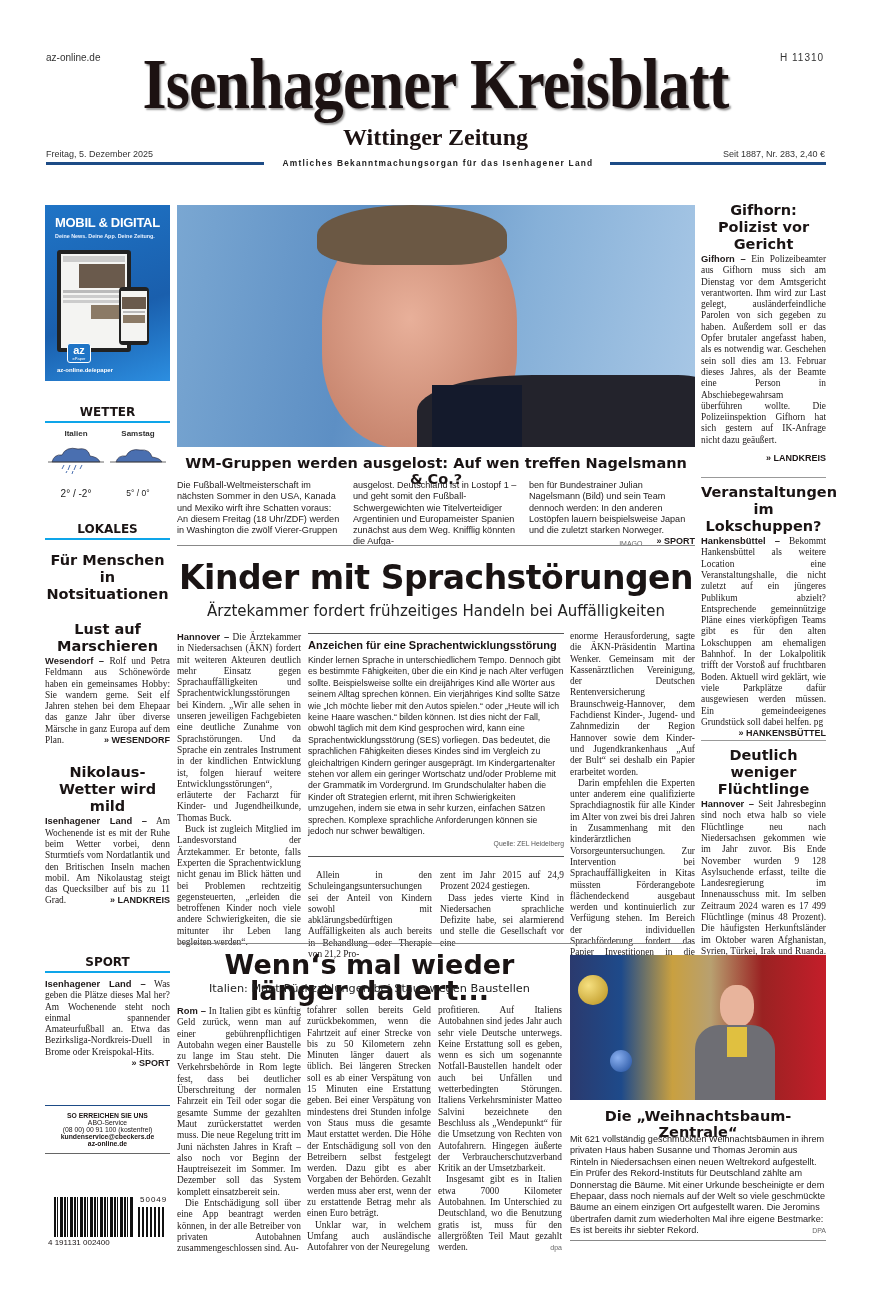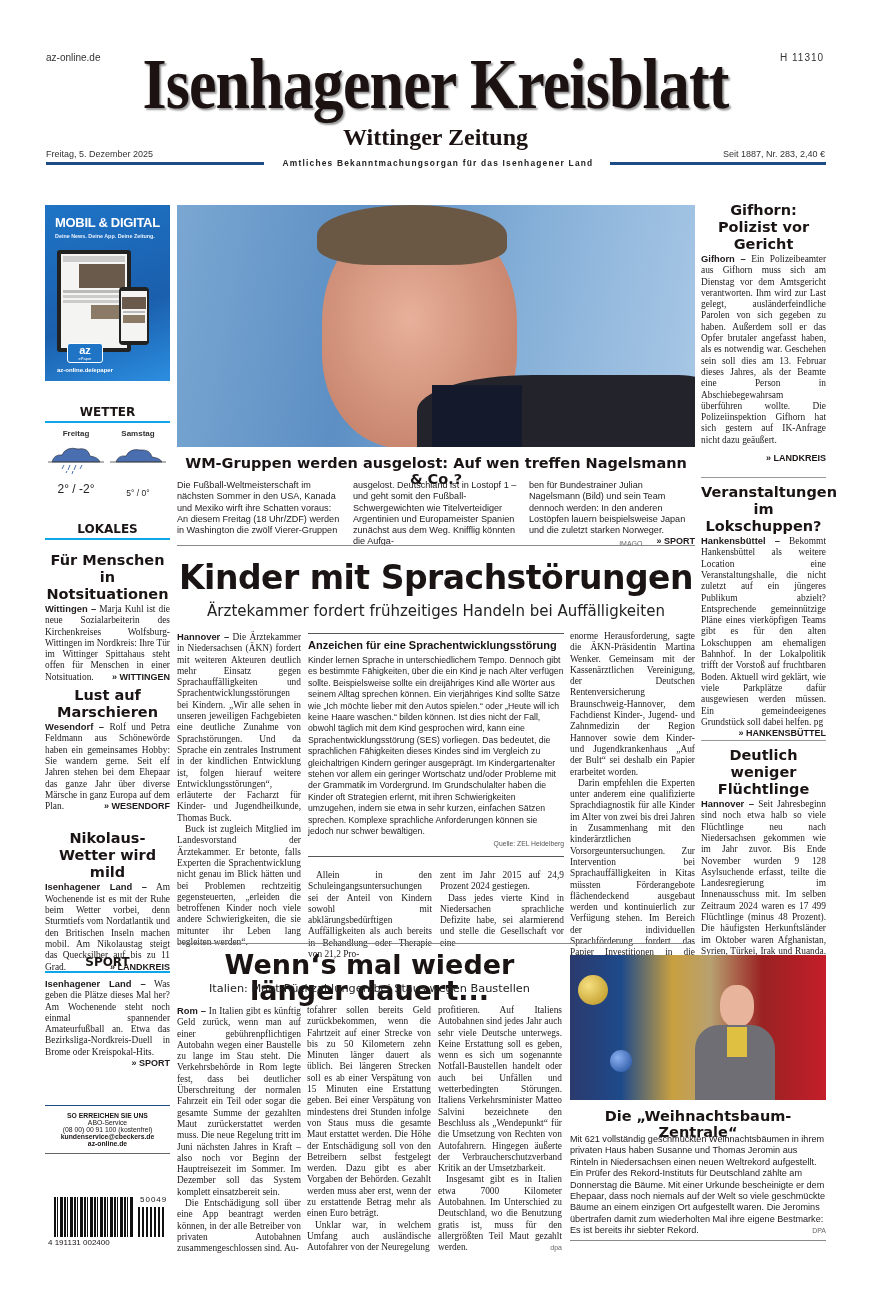--- a/index.html
+++ b/index.html
@@ -43,64 +43,63 @@
       <div style="height:14px;margin:2px 2px 2px 30px;background:#8b7a66;"></div>
     </div>
   </div>
   <div style="position:absolute;left:74px;top:82px;width:30px;height:58px;background:#222;border-radius:4px;">
     <div style="position:absolute;left:2px;top:4px;right:2px;bottom:4px;background:#f4f4f2;">
       <div style="height:12px;margin:6px 1px 2px;background:#6a5a4c;"></div>
       <div style="height:2px;margin:2px;background:#bbb;"></div>
       <div style="height:8px;margin:2px;background:#8b7a66;"></div>
     </div>
   </div>
-  <div style="position:absolute;left:22px;top:138px;width:36px;height:20px;background:#1f74c6;border:1.5px solid #fff;border-radius:3px;text-align:center;">
+  <div style="position:absolute;left:22px;top:138px;width:24px;height:20px;background:#1f74c6;border:1.5px solid #fff;border-radius:3px;text-align:center;">
     <div class="sans" style="font-weight:bold;font-size:11px;line-height:12px;color:#fff;">az</div>
     <div class="sans" style="font-size:4px;line-height:5px;color:#fff;">ePaper</div>
   </div>
   <div class="sans" style="position:absolute;left:12px;top:162px;font-weight:bold;font-size:6px;color:#fff;">az-online.de/epaper</div>
 </div>
 
 <div class="abs" style="left:45px;top:405px;width:125px;">
   <div class="section-label">WETTER</div>
   <div style="display:flex;margin-top:6px;">
     <div style="width:62px;text-align:center;">
-      <div class="sans" style="font-size:8px;font-weight:bold;color:#333;">Freitag</div>
+      <div class="sans" style="font-size:8px;font-weight:bold;color:#333;">Italien</div>
       <svg width="60" height="40" viewBox="0 0 60 40">
         <path d="M6 24 Q8 16 16 17 Q20 8 32 11 Q42 9 44 18 Q52 19 54 24 Z" fill="#4a6fb0" stroke="#223" stroke-width="0.6"></path>
         <line x1="2" y1="24" x2="58" y2="24" stroke="#444" stroke-width="0.8"></line>
         <g stroke="#4a6fb0" stroke-width="1">
             <line x1="18" y1="27" x2="16" y2="31"></line>
             <line x1="24" y1="27" x2="22" y2="32"></line>
             <line x1="30" y1="27" x2="28" y2="32"></line>
             <line x1="36" y1="27" x2="34" y2="31"></line>
             <line x1="21" y1="33" x2="20" y2="35"></line>
             <line x1="27" y1="33" x2="26" y2="36"></line>
           </g>
       </svg>
-      <div class="sans" style="font-size:12px;color:#222;margin-top:0;">2° / -2°</div>
+      <div class="sans" style="font-size:10px;color:#222;margin-top:6px;">2° / -2°</div>
     </div>
     <div style="width:62px;text-align:center;">
       <div class="sans" style="font-size:8px;font-weight:bold;color:#333;">Samstag</div>
       <svg width="60" height="40" viewBox="0 0 60 40">
         <path d="M8 24 Q10 17 18 18 Q22 10 32 12 Q42 11 44 19 Q52 20 54 24 Z" fill="#4a6fb0" stroke="#223" stroke-width="0.6"></path>
         <line x1="2" y1="24" x2="58" y2="24" stroke="#444" stroke-width="0.8"></line>
       </svg>
       <div class="sans" style="font-size:8.5px;color:#222;margin-top:6px;">5° / 0°</div>
     </div>
   </div>
 </div>
 
 <div class="abs" style="left:45px;top:522px;width:125px;">
   <div class="section-label">LOKALES</div>
   <div style="margin-top:12px;">
     <div class="side-head">Für Menschen in Notsituationen</div>
-    <div class="body-text"><b>Wittingen –</b> <span>Marja Kuhl ist die neue Sozialarbeiterin des Kirchenkreises Wolfsburg-Wittingen im Nordkreis: Ihre Tür im Wittinger Spittahaus steht offen für Menschen in einer Notsituation.</span> <span class="ref">» WITTINGEN</span></div>
-  </div>
-  <div style="margin-top:4px;">
+  </div>
+  <div style="margin-top:18px;">
     <div class="side-head">Lust auf Marschieren</div>
     <div class="body-text"><b>Wesendorf –</b> <span>Rolf und Petra Feldmann aus Schönewörde haben ein gemeinsames Hobby: Sie wandern gerne. Seit elf Jahren stehen bei dem Ehepaar das ganze Jahr über diverse Märsche in ganz Europa auf dem Plan.</span> <span class="ref">» WESENDORF</span></div>
   </div>
   <div style="margin-top:18px;">
     <div class="side-head">Nikolaus-Wetter wird mild</div>
     <div class="body-text"><b>Isenhagener Land –</b> <span>Am Wochenende ist es mit der Ruhe beim Wetter vorbei, denn Sturmtiefs vom Nordatlantik und den Britischen Inseln machen mobil. Am Nikolaustag steigt das Quecksilber auf bis zu 11 Grad.</span> <span class="ref">» LANDKREIS</span></div>
   </div>
 </div>
 
 <div class="abs" style="left:45px;top:955px;width:125px;">

